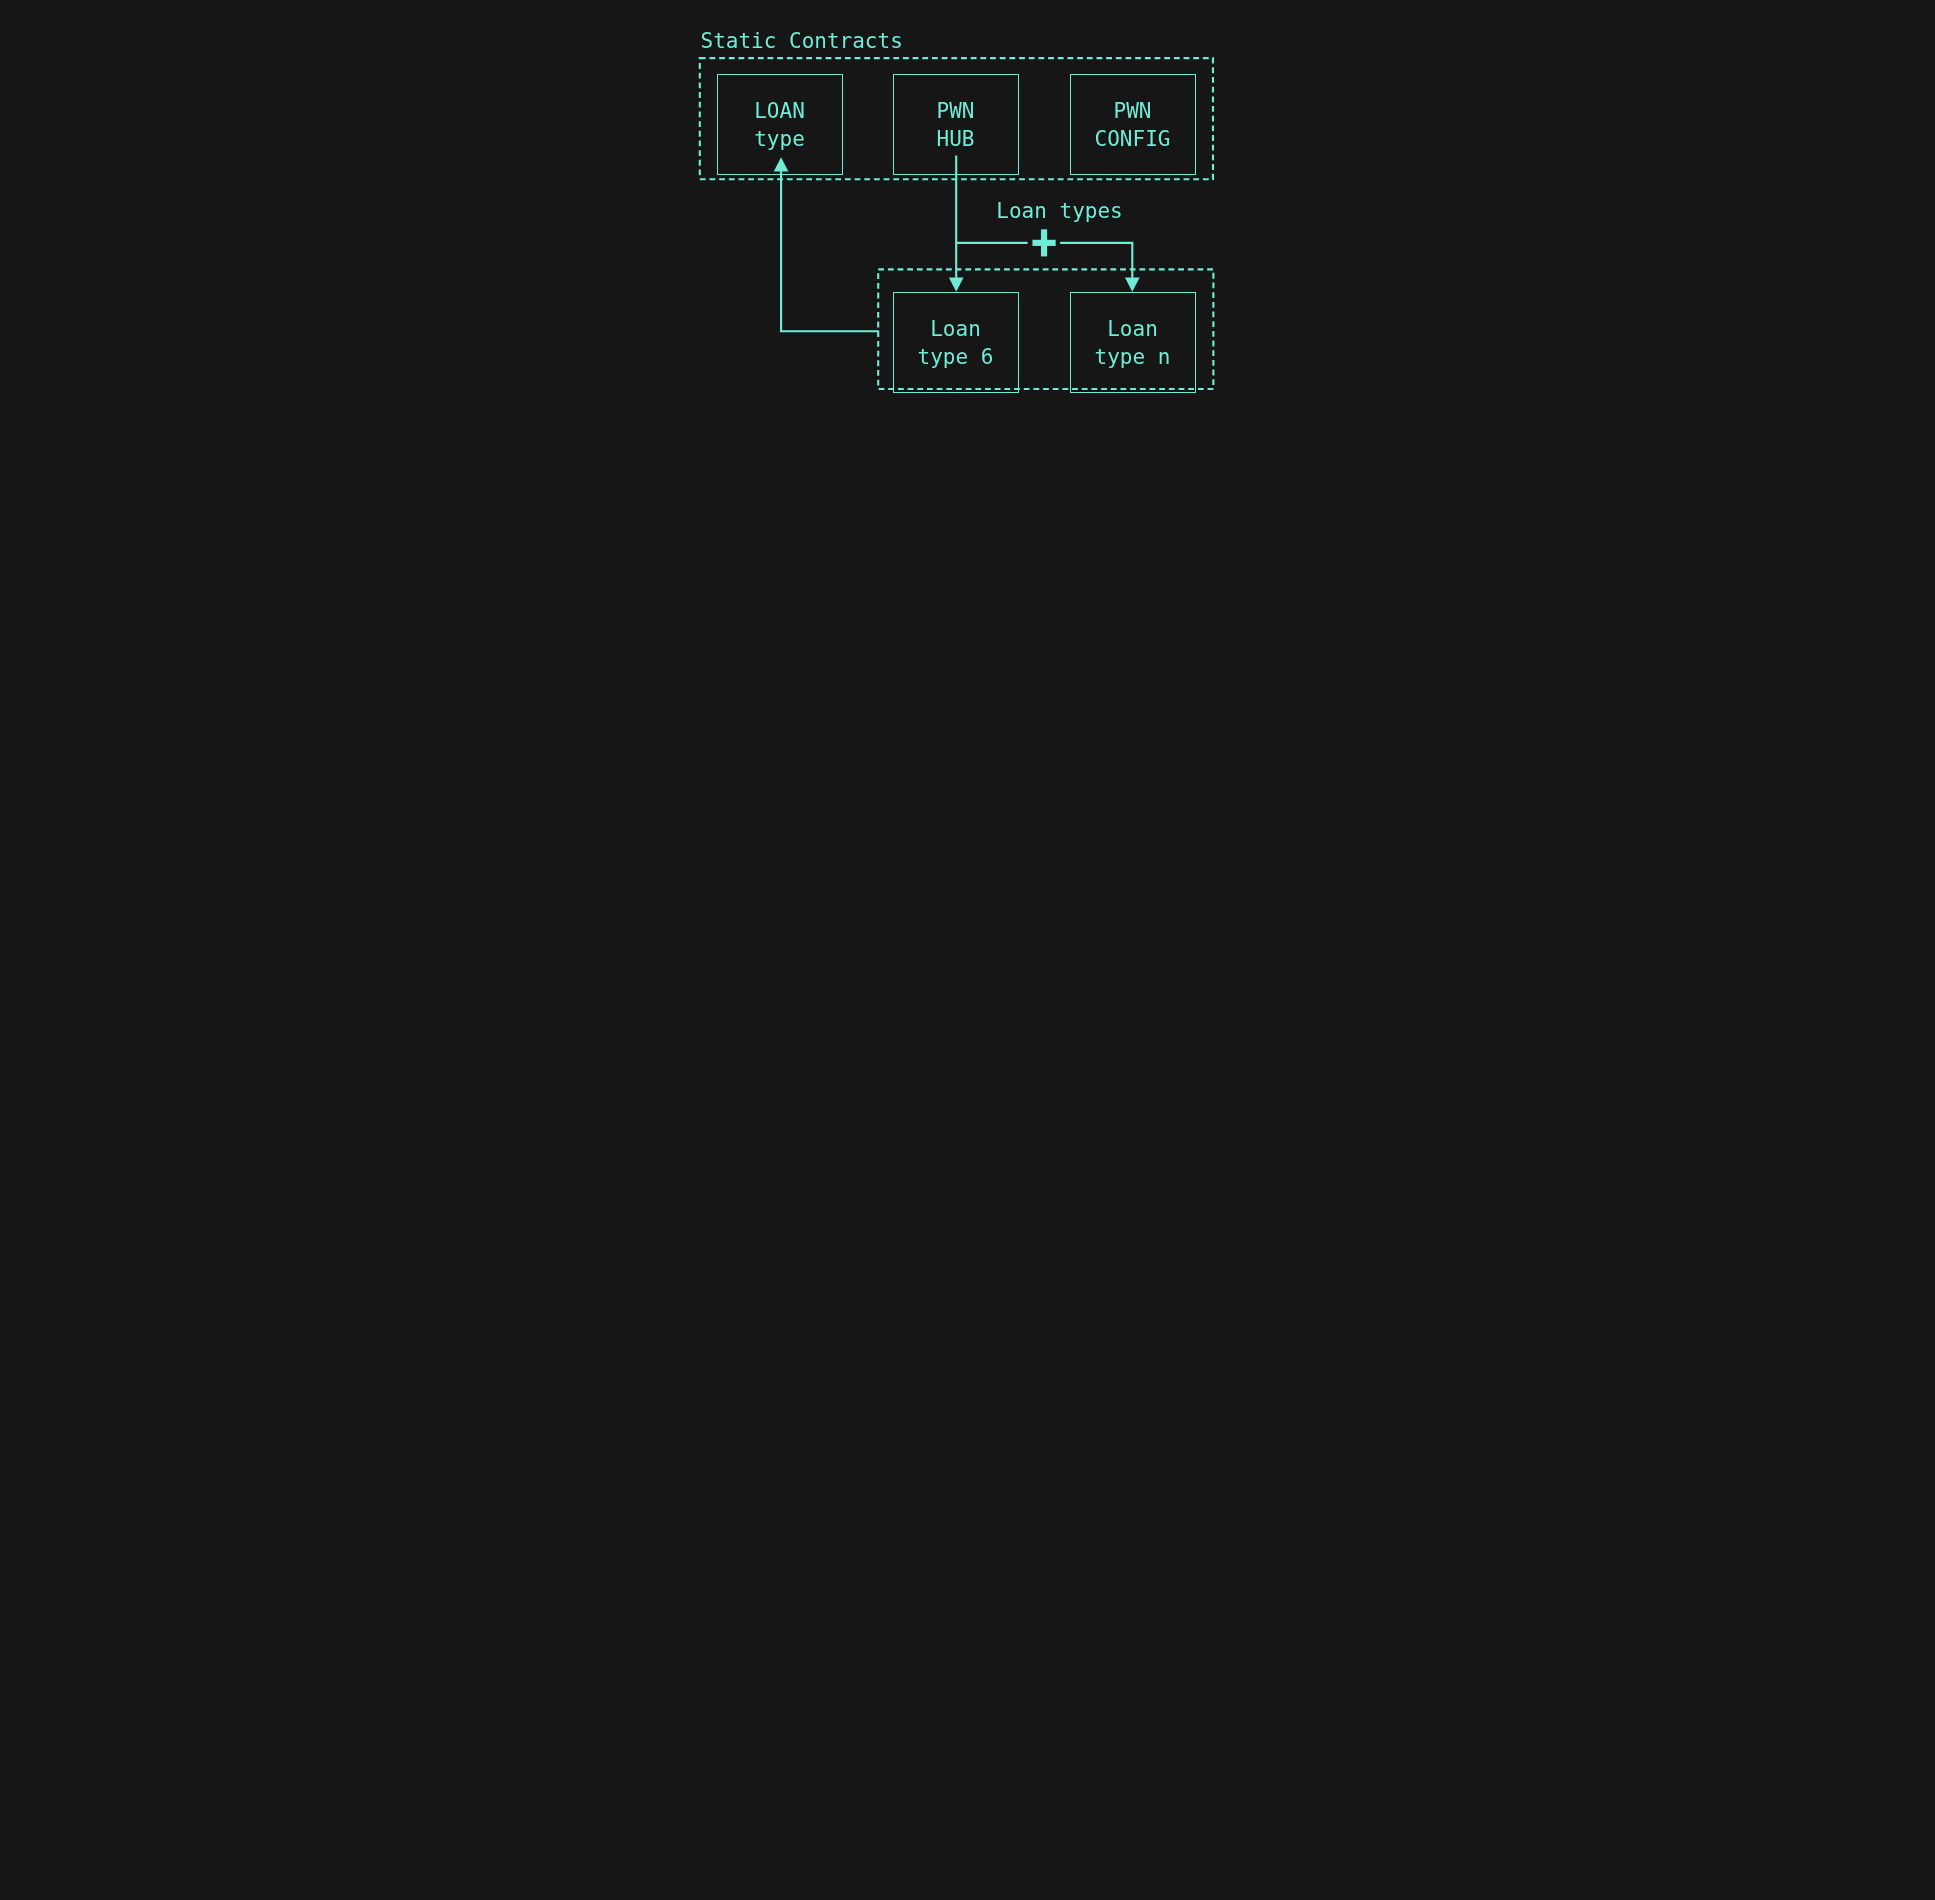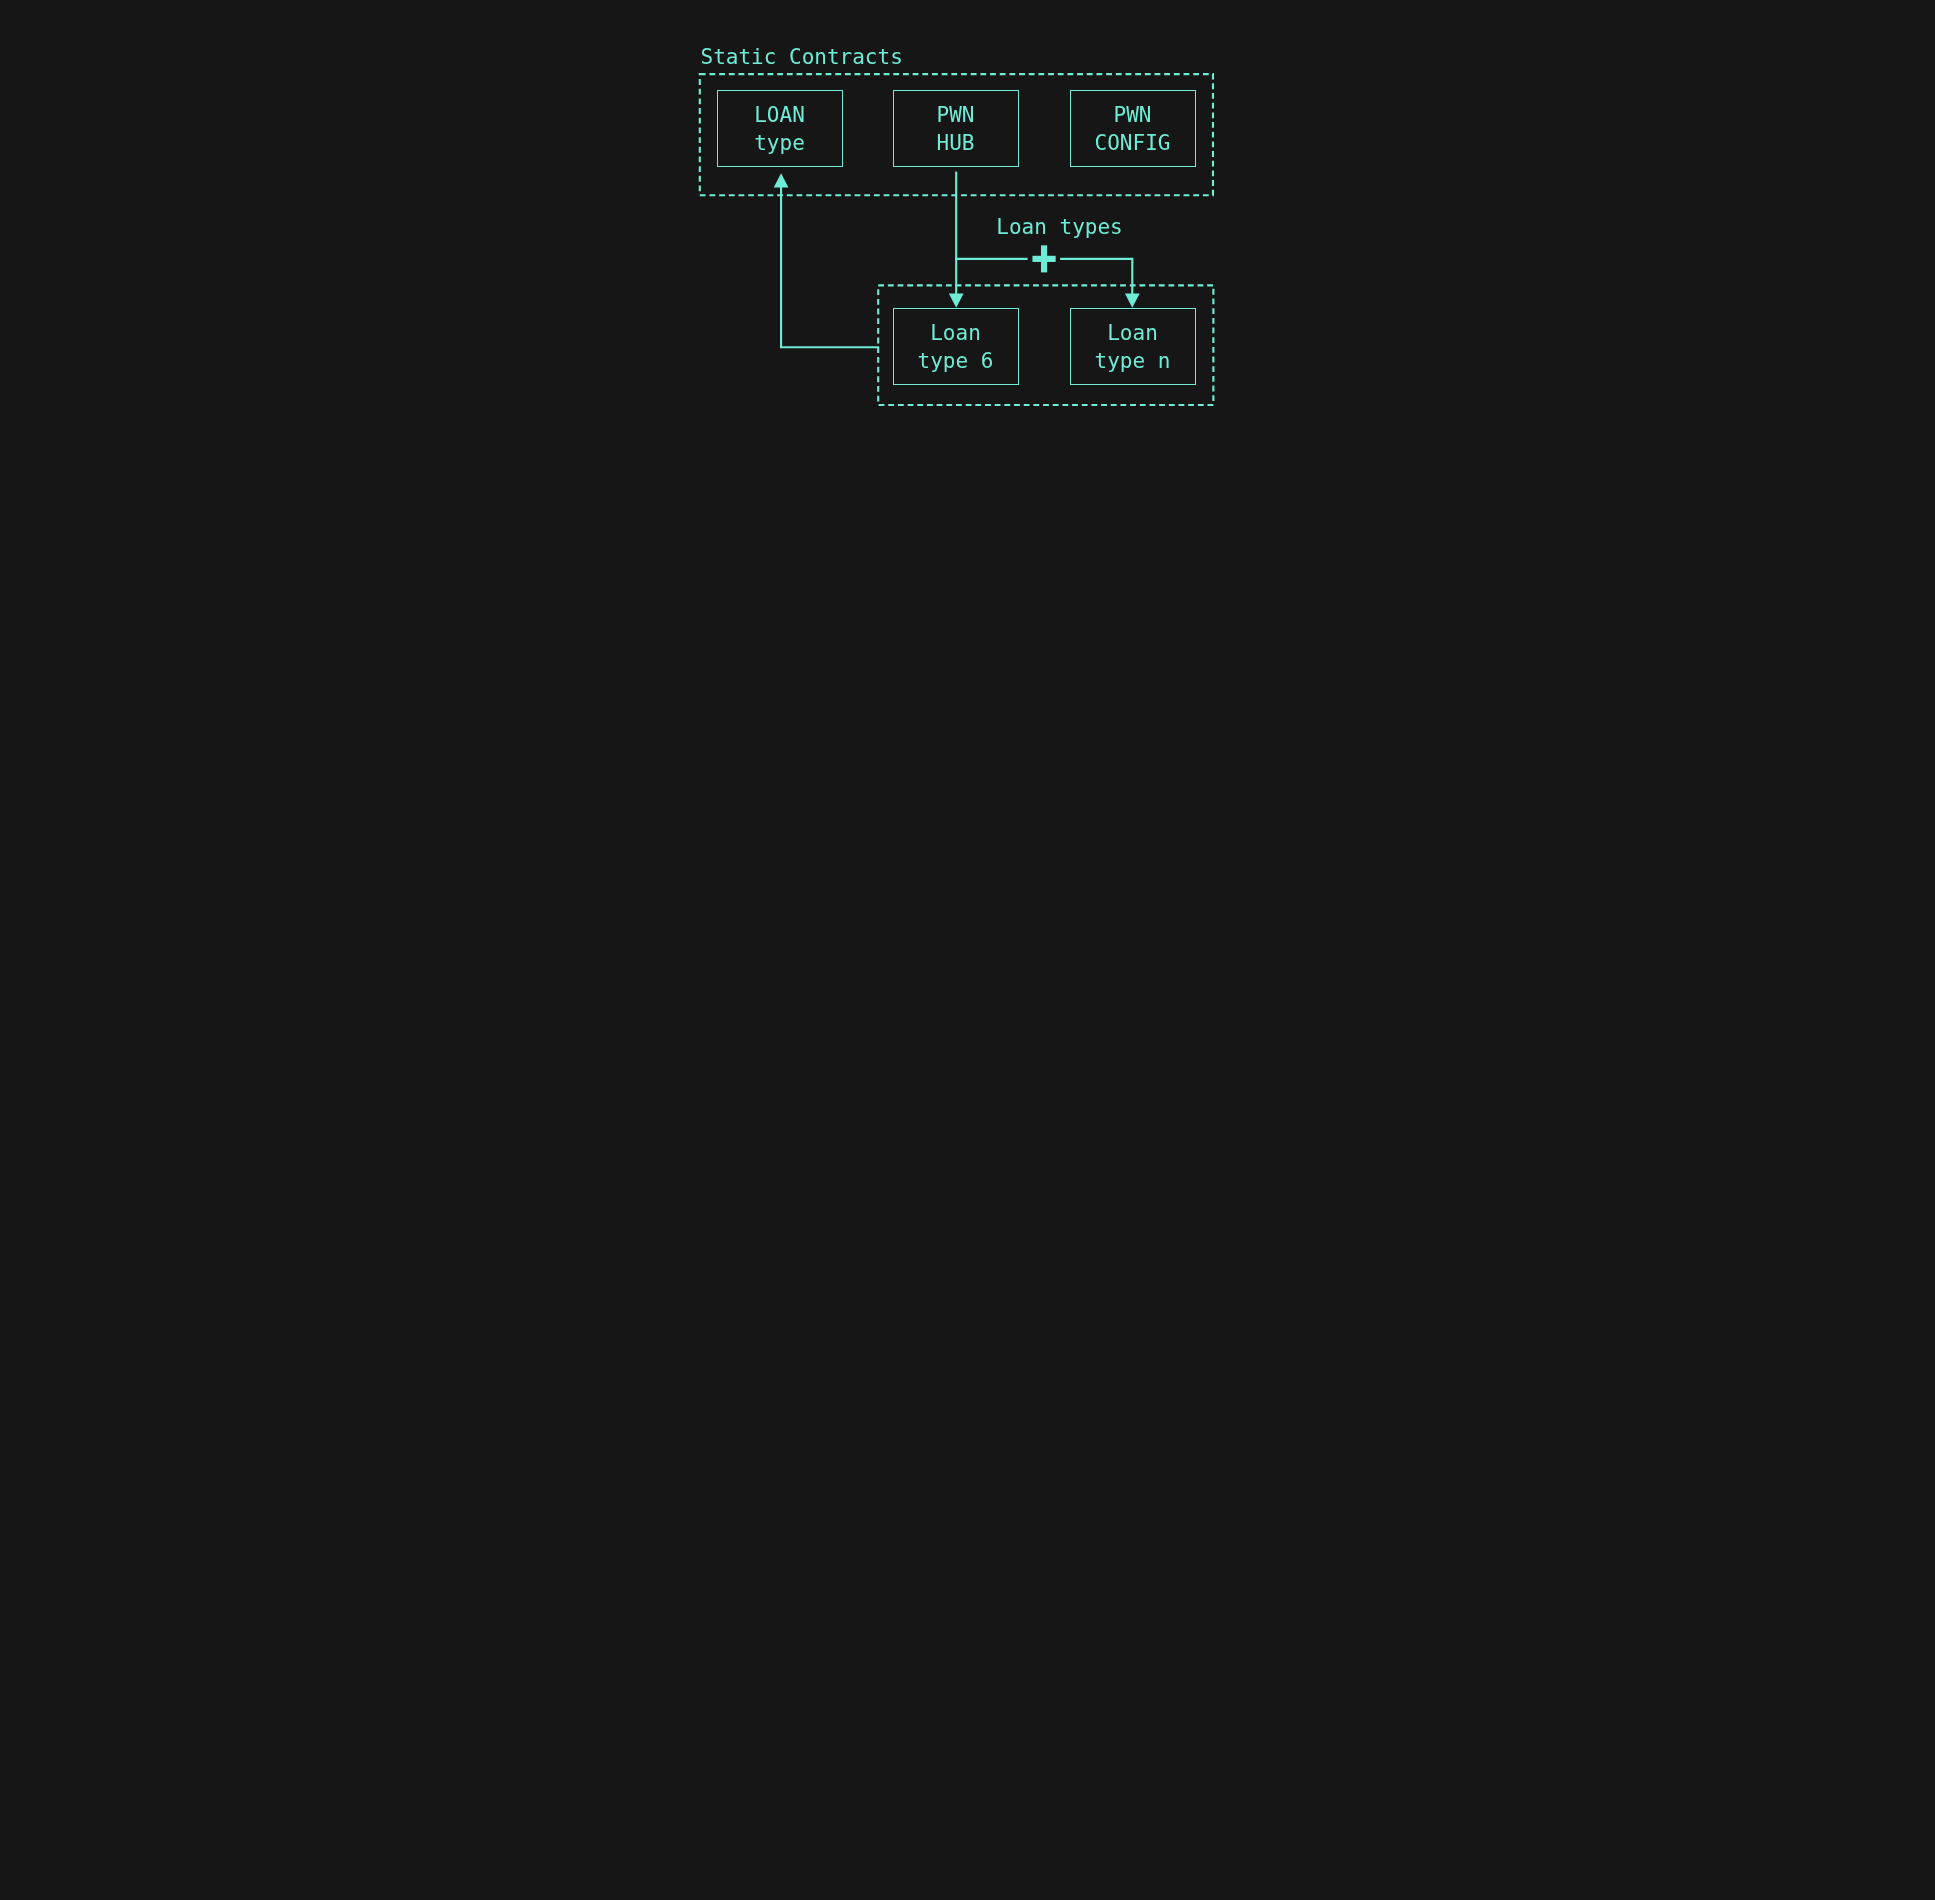--- a/index.html
+++ b/index.html
@@ -4,21 +4,21 @@
 <style>
   html, body {
     margin: 0;
     padding: 0;
     background: #161616;
   }
   .canvas {
     position: relative;
     width: 596px;
     height: 418px;
-    margin: 16px auto;
+    margin: 0 auto;
     background: #161616;
     font-family: "DejaVu Sans Mono", "Liberation Mono", monospace;
     color: #6EECD5;
     overflow: hidden;
   }
   .connector-layer {
     position: absolute;
     left: 0; top: 0;
     width: 596px; height: 418px;
   }
@@ -27,21 +27,21 @@
     font-size: 21px;
     line-height: 24px;
     white-space: nowrap;
   }
   .title-static { left: 31px; top: 29px; }
   .title-loantypes { left: 390px; top: 199px; transform: translateX(-50%); }
   .node-box {
     position: absolute;
     box-sizing: border-box;
     width: 126px;
-    height: 77px;
+    height: 101px;
     border: 1.9px solid #6EECD5;
     background: transparent;
     display: flex;
     flex-direction: column;
     align-items: center;
     justify-content: center;
     text-align: center;
     font-size: 21px;
     line-height: 28px;
     white-space: nowrap;

